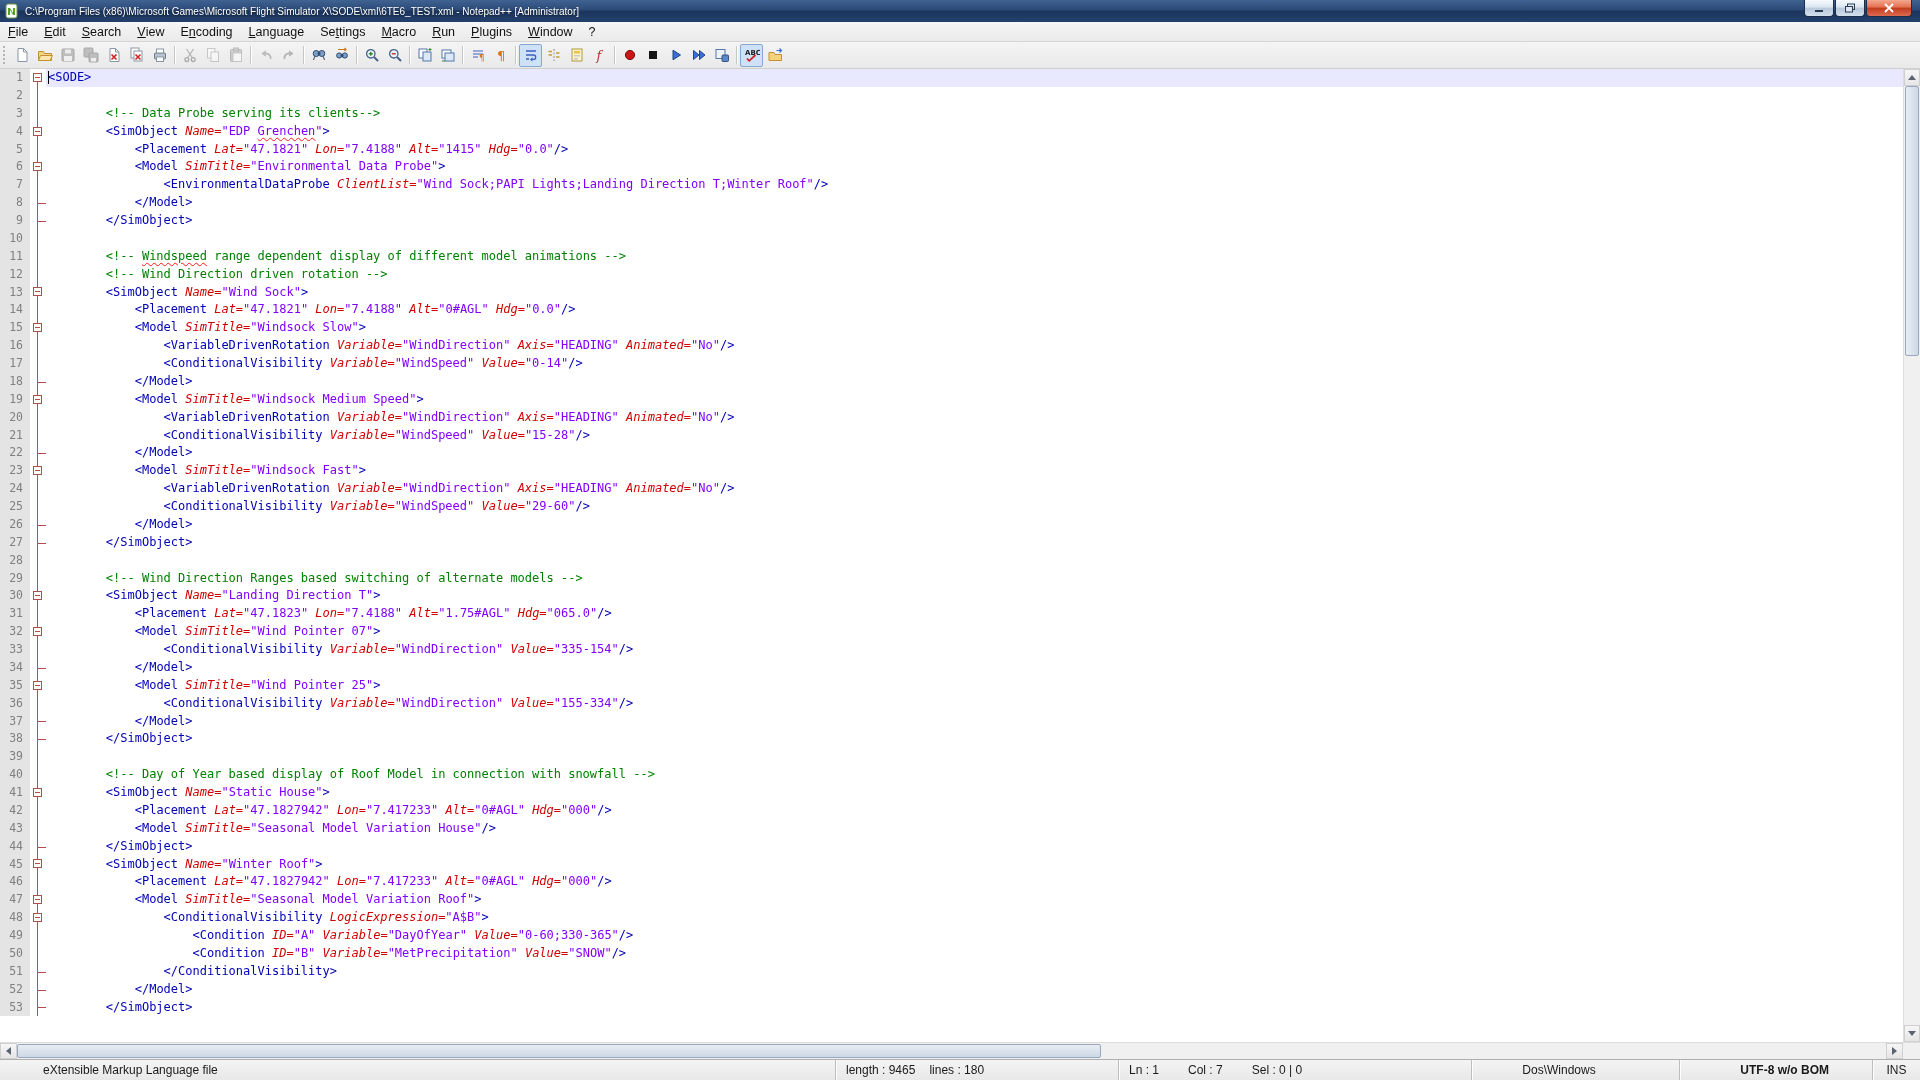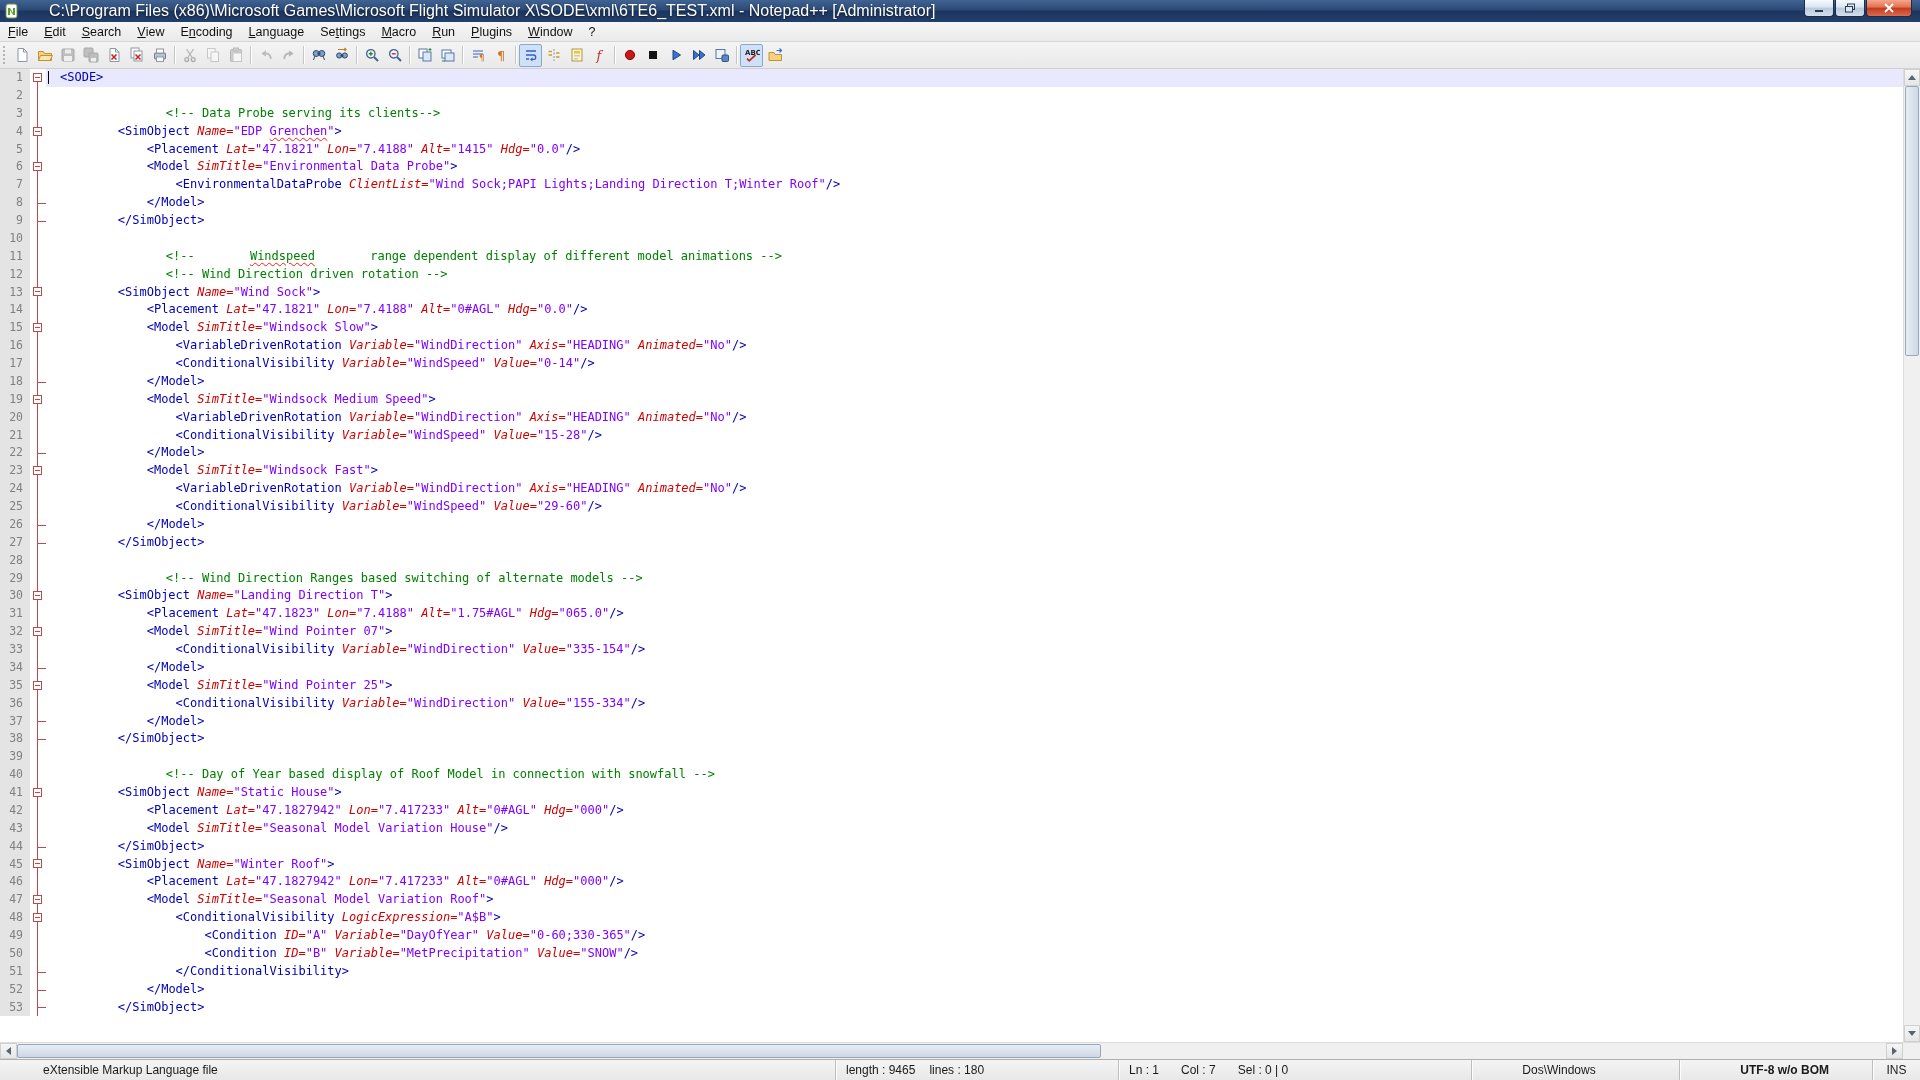--- a/index.html
+++ b/index.html
@@ -6,21 +6,21 @@
   *{box-sizing:border-box;}
   .window{
     width:1920px;height:1080px;display:flex;flex-direction:column;overflow:hidden;
     font-family:"Liberation Sans",sans-serif;background:#f0f0f0;position:relative;
     --lh:17.88px;
   }
   
   .titlebar{
     height:22px;flex:0 0 22px;display:flex;align-items:center;position:relative;
     background:linear-gradient(#3f6392 0%,#2c4a77 45%,#1b355e 50%,#23406c 100%);
-    color:#fff;font-size:16px;padding-left:4px;gap:24px;
+    color:#fff;font-size:10px;padding-left:4px;
   }
   .app-icon{width:16px;height:16px;margin-right:5px;flex:0 0 16px;}
   .title-text{white-space:nowrap;overflow:hidden;text-shadow:0 1px 2px rgba(0,0,0,.6);}
   .winbtns{position:absolute;right:8px;top:0;display:flex;}
   .winbtn{
     height:17px;border:1px solid #1c2f4a;border-top:none;border-radius:0 0 4px 4px;
     display:flex;align-items:center;justify-content:center;margin-left:1px;
     background:linear-gradient(#f6fafd 0%,#dbe6f1 45%,#b9c9db 50%,#d3dfec 100%);
   }
   .winbtn.min,.winbtn.restore{width:30px;}
@@ -49,27 +49,27 @@
   .editor-wrap{flex:1 1 auto;display:flex;min-height:0;background:#fff;}
   .editor{flex:1 1 auto;overflow:hidden;position:relative;}
   .row{display:flex;height:var(--lh);font-family:"DejaVu Sans Mono",monospace;font-size:12px;line-height:var(--lh);}
   .num{flex:0 0 30px;background:#e4e4e4;color:#808080;text-align:right;padding-right:7px;font-size:11.5px;}
   .foldcell{flex:0 0 16px;background:#fff;position:relative;}
   .vl{position:absolute;left:7px;top:0;bottom:0;width:1px;background:var(--fold);}
   .vl.half{top:50%;}
   .stub{position:absolute;left:7px;top:50%;width:9px;height:1px;background:var(--fold);}
   .fbox{position:absolute;left:3px;top:calc(50% - 5px);width:9px;height:9px;background:#fff;border:1px solid var(--fold);}
   .fbox i{position:absolute;left:1px;top:3px;width:5px;height:1px;background:var(--fold);display:block;}
-  .code{flex:1 1 auto;white-space:pre;color:#000;position:relative;padding-left:14px;}
+  .code{flex:1 1 auto;white-space:pre;color:#000;position:relative;padding-left:2px;}
   .row.cur .code{background:var(--curline);}
   .caret{position:absolute;left:2px;top:2px;width:1px;height:13px;background:#000;}
   .sy-tag{color:var(--tag);}
   .sy-attr{color:var(--attr);font-style:italic;}
   .sy-val{color:var(--val);}
-  .sy-com{color:var(--com);margin-left:48px;}
+  .sy-com{color:var(--com);}
   .sy-miss{text-decoration:underline wavy #ff1a1a 1px;text-underline-offset:2px;}
   
   .vscroll{flex:0 0 17px;background:#f0f0f0;border-left:1px solid #dcdcdc;display:flex;flex-direction:column;}
   .sb-arrow{flex:0 0 17px;display:flex;align-items:center;justify-content:center;background:linear-gradient(#f6f6f6,#e6e6e6);border:1px solid #d0d0d0;}
   .tri{width:0;height:0;border-left:4px solid transparent;border-right:4px solid transparent;}
   .tri.up{border-bottom:5px solid #5a6470;}
   .tri.down{border-top:5px solid #5a6470;}
   .tri.left{border-top:4px solid transparent;border-bottom:4px solid transparent;border-right:5px solid #5a6470;border-left:none;}
   .tri.right{border-top:4px solid transparent;border-bottom:4px solid transparent;border-left:5px solid #5a6470;border-right:none;}
   .vtrack{flex:1 1 auto;position:relative;}
@@ -78,21 +78,21 @@
   .hscroll{flex:1 1 auto;display:flex;}
   .htrack{flex:1 1 auto;position:relative;}
   .hthumb{position:absolute;top:1px;bottom:1px;left:0;width:58%;border:1px solid #98a8bc;border-radius:2px;background:linear-gradient(#e8edf3,#cdd8e6);}
   .hscroll .sb-arrow{flex:0 0 17px;}
   .corner{flex:0 0 17px;background:#f0f0f0;}
   
   .statusbar{height:21px;flex:0 0 21px;background:linear-gradient(#f4f4f4,#e8e8e8);border-top:1px solid #aeaeae;display:flex;align-items:stretch;font-size:12px;color:#1a1a1a;}
   .sb-panel{display:flex;align-items:center;padding:0 10px;border-left:1px solid #bdbdbd;box-shadow:inset 1px 0 0 #fdfdfd;white-space:nowrap;overflow:hidden;margin-left:33px;}
   .sb-panel:first-child{border-left:none;box-shadow:none;flex:1 1 auto;}
   .sb-doclen{flex:0 0 250px;gap:14px;}
-  .sb-pos{flex:0 0 320px;gap:22px;align-items:center;}
+  .sb-pos{flex:0 0 320px;gap:29px;align-items:center;}
   .sb-eol{flex:0 0 175px;justify-content:center;}
   .sb-enc{flex:0 0 160px;justify-content:flex-end;font-weight:bold;}
   .sb-ins{flex:0 0 48px;justify-content:center;}
 </style>
 </head>
 <body>
 
 <div class="window">
 
   <div class="titlebar">

